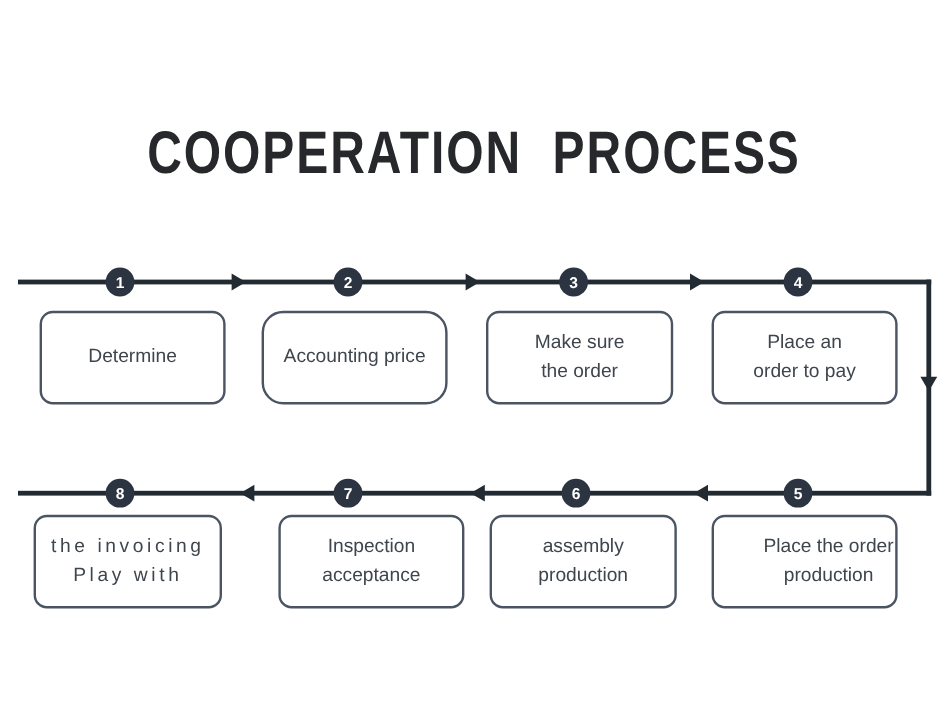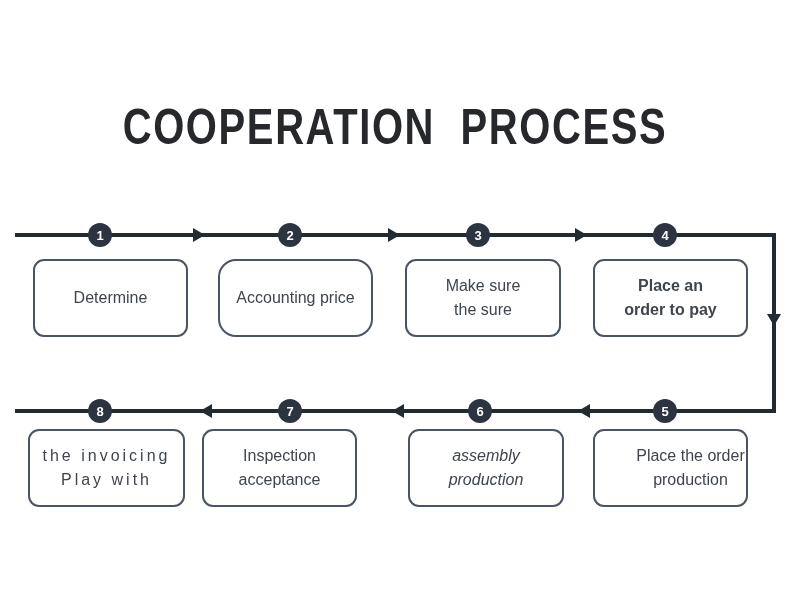--- a/index.html
+++ b/index.html
@@ -105,24 +105,24 @@
     align-items: center;
     justify-content: center;
     text-align: center;
     color: #3f454d;
     font-size: 16px;
     line-height: 24px;
   }
   .x1 { left: 33px;  top: 259px; text-align: right; }
   .x2 { left: 218px; top: 259px; border-radius: 18px; }
   .x3 { left: 405px; top: 259px; width: 156px; }
-  .x4 { left: 593px; top: 259px; font-weight: bold; }
+  .x4 { left: 593px; top: 259px; }
   .x5 { left: 593px; top: 429px; padding-left: 40px; }
-  .x6 { left: 408px; top: 429px; width: 156px; font-style: italic; }
-  .x7 { left: 202px; top: 429px; }
+  .x6 { left: 408px; top: 429px; width: 156px; }
+  .x7 { left: 232px; top: 429px; }
   .x8 { left: 28px;  top: 429px; width: 157px; letter-spacing: 3px; }
 </style>
 </head>
 <body>
 
 <div class="canvas">
 
   <div class="title">COOPERATION  PROCESS</div>
 
   <div class="hline line-top"></div>
@@ -147,21 +147,21 @@
   <div class="badge b8">8</div>
 
   <div class="box x1">
     <span>Determine</span>
   </div>
   <div class="box x2">
     <span>Accounting price</span>
   </div>
   <div class="box x3">
     <span>Make sure</span>
-    <span>the sure</span>
+    <span>the order</span>
   </div>
   <div class="box x4">
     <span>Place an</span>
     <span>order to pay</span>
   </div>
 
   <div class="box x5">
     <span>Place the order</span>
     <span>production</span>
   </div>

